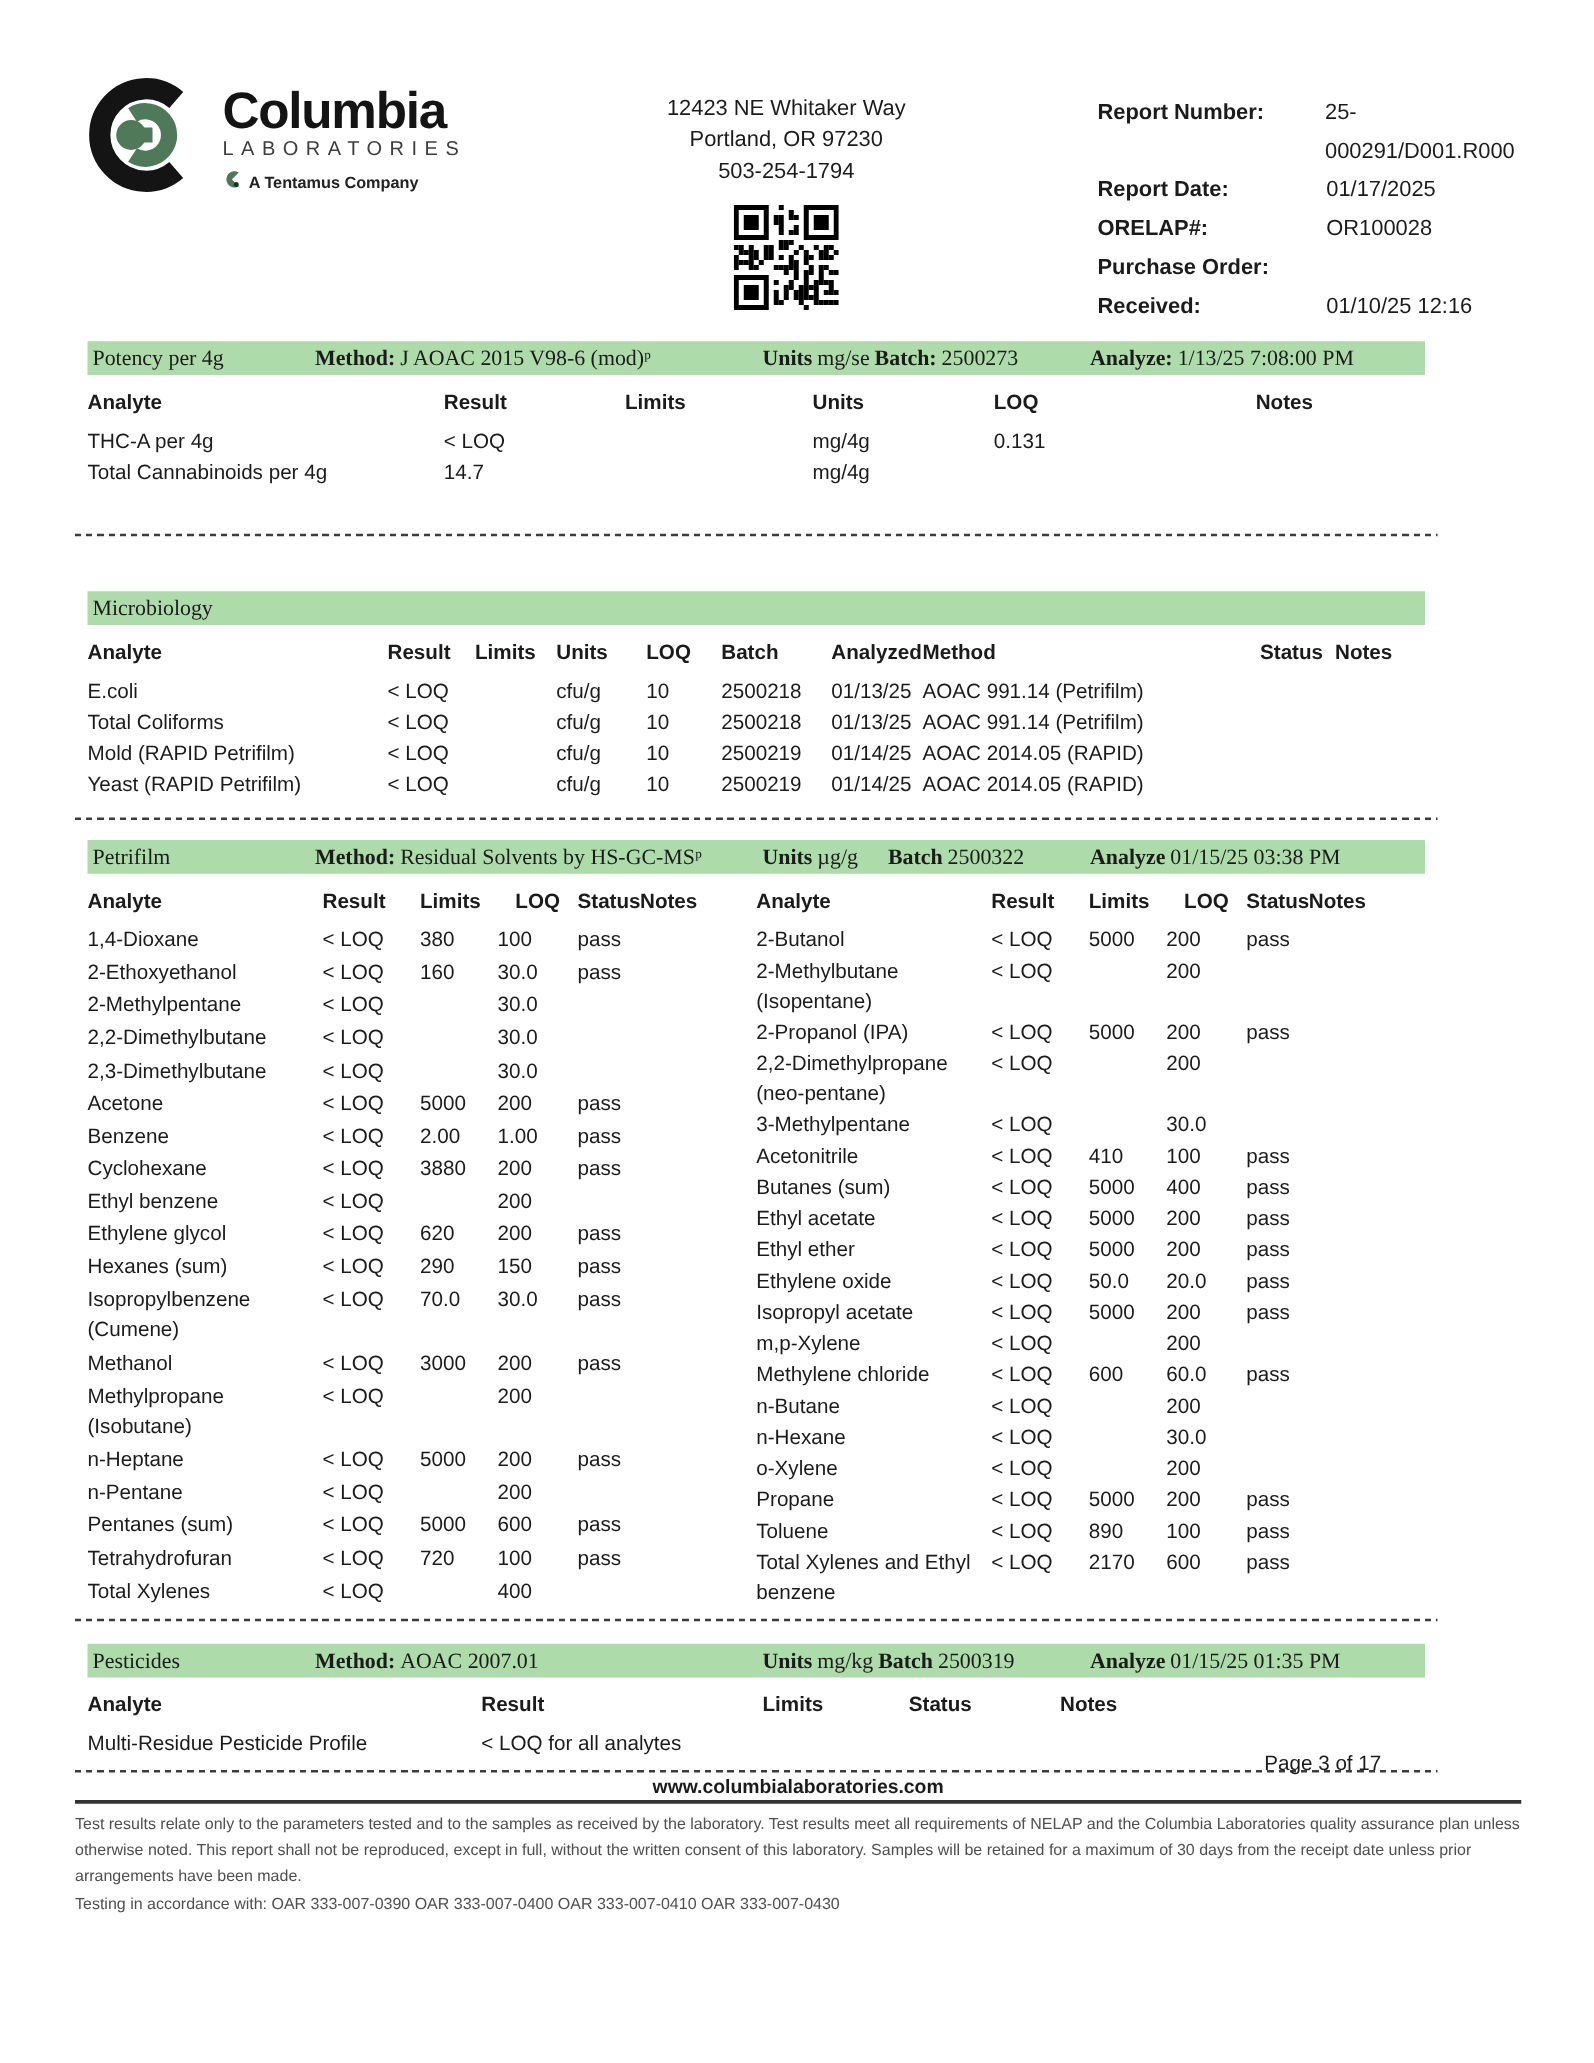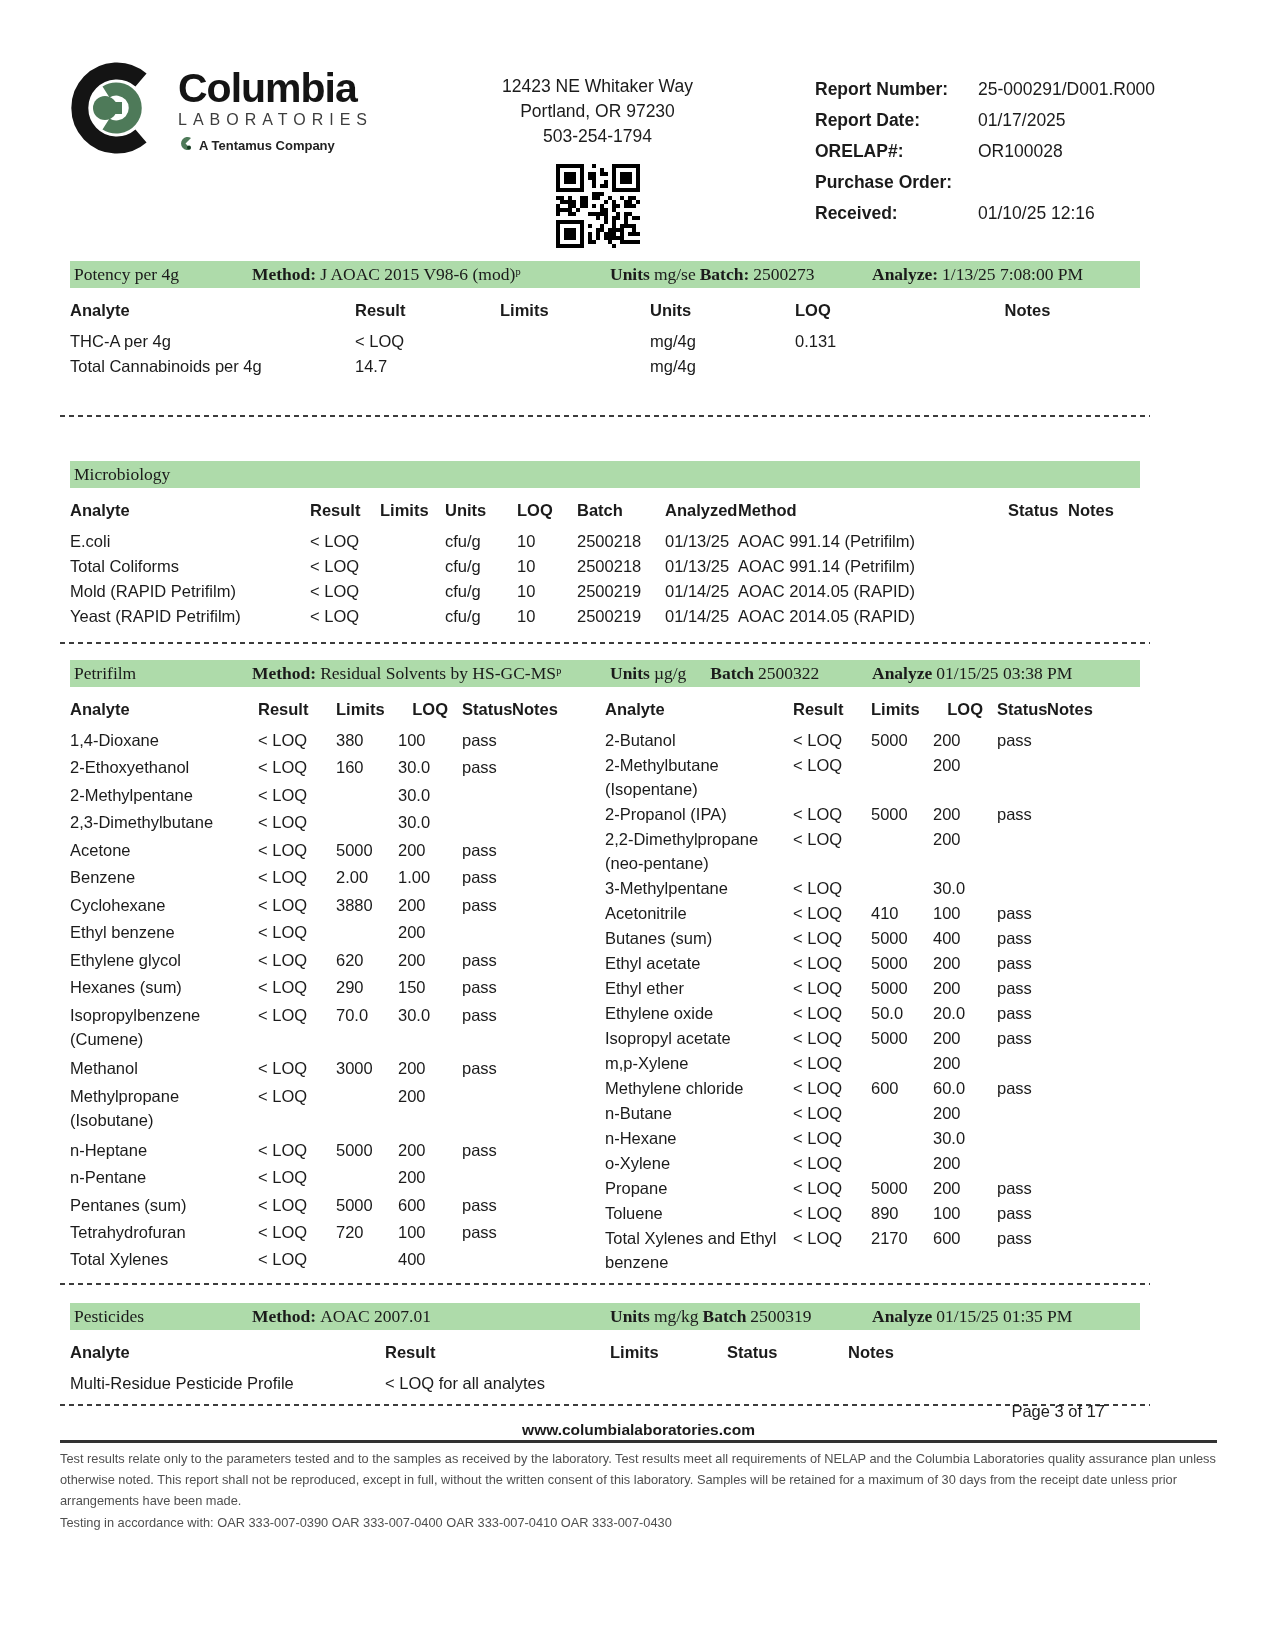--- a/index.html
+++ b/index.html
@@ -1,30 +1,30 @@
 <!DOCTYPE html>
 <html><head>
 <meta charset="utf-8">
 <style>
   * { box-sizing: border-box; }
   body { margin: 0; background: #fff; font-family: "Liberation Sans", "DejaVu Sans", sans-serif; color: #1b1b1b; }
   .page { width: 1275px; height: 1650px; background: #fff; position: relative; overflow: hidden; margin: 0 auto; }
 
   
-  .header { display: flex; justify-content: space-between; padding: 60px 102px 0 70px; }
+  .header { display: flex; justify-content: space-between; padding: 60px 39px 0 70px; }
   .logo-block { width: 310px; }
   .logo-row { display: flex; gap: 12px; align-items: flex-start; }
   .logo-text { padding-top: 8px; }
   .logo-brand { font-size: 41px; font-weight: bold; letter-spacing: -1px; color: #141414; line-height: 40px; }
   .logo-sub { font-size: 16px; letter-spacing: 6px; color: #3d3d3d; margin-top: 3px; }
   .logo-tagline { display: flex; align-items: center; gap: 6px; margin-top: 7px; font-size: 13px; font-weight: bold; color: #222; }
   .addr-block { width: 300px; text-align: center; font-size: 17.5px; line-height: 25px; padding-top: 14px; }
   .qr { width: 84px; height: 84px; margin: 15px auto 0 auto; }
   .report-block { width: 358px; padding-top: 14px; font-size: 17.5px; }
-  .report-row { display: flex; line-height: 31px; }
+  .report-row { display: flex; line-height: 31px; gap: 20px; }
   .report-label { width: 163px; font-weight: bold; }
 
   
   .content { margin: 0 70px; width: 1070px; }
   .bar { height: 27px; background: #aedbaa; display: grid; grid-template-columns: 178px 358px 262px auto; align-items: center; font-size: 17.5px; padding: 0 4px; font-family: Liberation Serif, serif; }
   .bar.simple { display: flex; margin-top: 44px; }
   .b { font-weight: bold; }
   .bar .v { margin-left: 4px; }
   .bar .gap { margin-left: 24px; }
 
@@ -431,20 +431,28 @@
 
             <tr>
               <td>2-Methylpentane</td>
               <td>&lt; LOQ</td>
               <td></td>
               <td class="loq">30.0</td>
               <td class="status"></td>
               <td></td>
             </tr>
 
+            <tr>
+              <td>2,2-Dimethylbutane</td>
+              <td>&lt; LOQ</td>
+              <td></td>
+              <td class="loq">30.0</td>
+              <td class="status"></td>
+              <td></td>
+            </tr>
 
             <tr>
               <td>2,3-Dimethylbutane</td>
               <td>&lt; LOQ</td>
               <td></td>
               <td class="loq">30.0</td>
               <td class="status"></td>
               <td></td>
             </tr>
 

